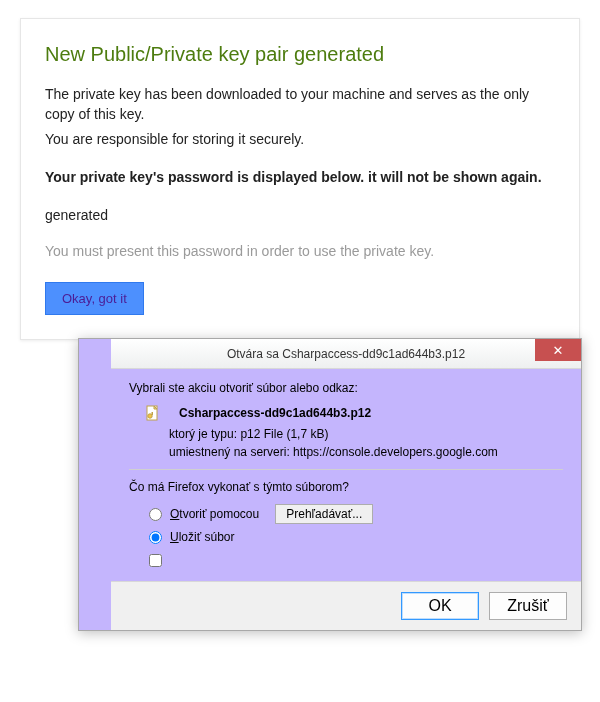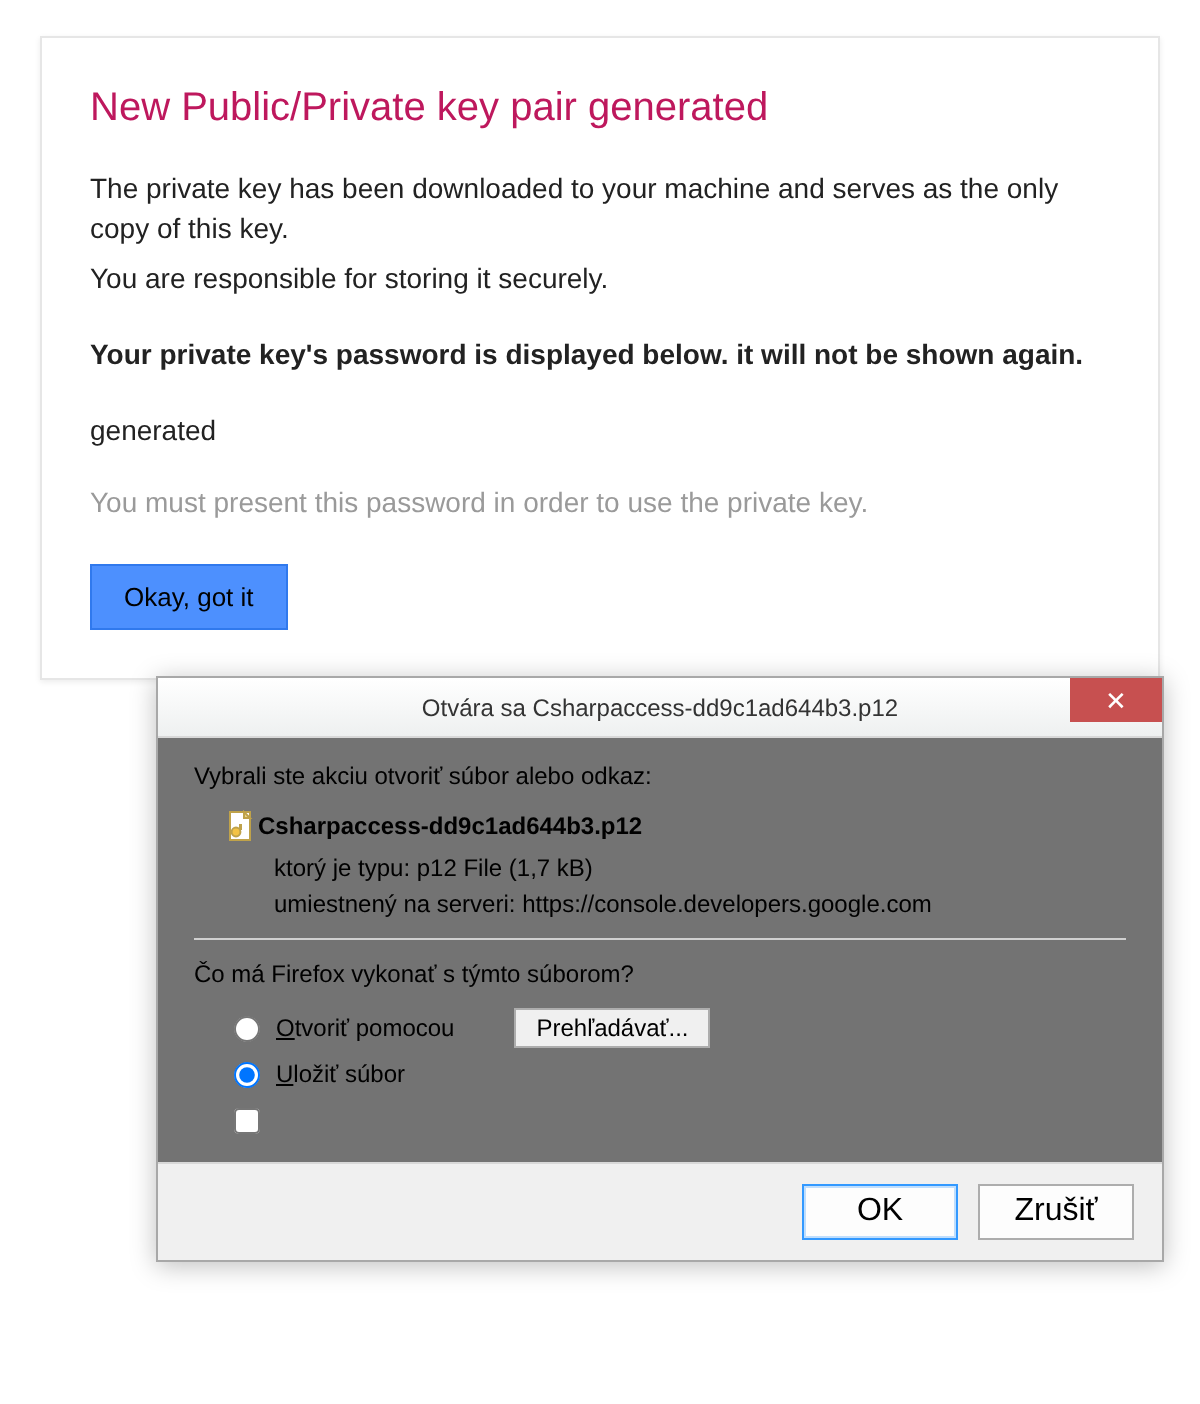--- a/index.html
+++ b/index.html
@@ -20,48 +20,49 @@
     width: 560px;
     background: #fff;
     border: 1px solid #e6e6e6;
     box-shadow: 0 1px 3px rgba(0,0,0,0.08);
     padding: 24px 24px 24px 24px;
   }
   .card h1 {
     font-size: 20px;
     font-weight: 400;
     margin: 0 0 18px 0;
-    color: #be185d;
+    color: #4d7c0f;
   }
   .card p { margin: 0 0 4px 0; line-height: 1.45; color: #222; }
   .card .para { margin-bottom: 18px; }
   .card .bold { font-weight: 700; margin-bottom: 18px; }
   .card .pwd { margin-bottom: 16px; }
   .card .muted { color: #9a9a9a; margin-bottom: 20px; }
   .btn-primary {
     display: inline-block;
     background: #4d90fe;
-    color: #000000;
+    color: #4c1d95;
     border: 1px solid #3079ed;
     padding: 8px 16px;
     font-size: 13px;
     cursor: pointer;
   }
 
   .dlg {
     position: absolute;
     left: 78px;
     top: 338px;
     width: 504px;
-    background: #737373;
+    background: #c4b5fd;
     border: 1px solid #a8a8a8;
     box-shadow: 0 2px 12px rgba(0,0,0,0.25);
     font-family: "Segoe UI", Tahoma, sans-serif;
     font-size: 12px;
     color: #000;
+    padding-left: 32px;
   }
   .dlg-titlebar {
     height: 30px;
     background: linear-gradient(#ffffff, #eef0f0);
     border-bottom: 1px solid #d8d8d8;
     position: relative;
     display: flex;
     align-items: center;
     justify-content: center;
   }
@@ -72,31 +73,31 @@
     width: 46px; height: 22px;
     background: #c75050;
     color: #fff;
     display: flex; align-items: center; justify-content: center;
     font-family: Arial, sans-serif;
     font-size: 13px;
     cursor: pointer;
   }
   .dlg-body { padding: 12px 18px 14px 18px; }
   .dlg-line { margin-bottom: 10px; }
-  .file-row { display: flex; align-items: center; gap: 0; margin: 6px 0 6px 16px; }
+  .file-row { display: flex; align-items: center; gap: 18px; margin: 6px 0 6px 16px; }
   .file-icon { width: 16px; height: 16px; }
   .file-name { font-weight: 700; font-size: 12px; }
   .kv { margin-left: 40px; margin-top: 4px; }
   .kv span.label { display: inline-block; }
   .sep { border: none; border-top: 1px solid #d0d0d0; margin: 10px 0; }
   .radio-row { display: flex; align-items: center; gap: 8px; margin: 6px 0 6px 20px; }
   .radio-row input[type=radio] { margin: 0; }
   .underline-first::first-letter { text-decoration: underline; }
   .browse-btn {
-    margin-left: 22px;
+    margin-left: 8px;
     padding: 2px 10px;
     background: #f0f0f0;
     border: 1px solid #adadad;
     font-size: 12px;
     cursor: pointer;
   }
   .chk-row { display: flex; align-items: center; gap: 8px; margin: 10px 0 0 20px; }
   .chk-row input[type=checkbox]{ margin:0; width:13px; height:13px; }
   .dlg-footer {
     background: #f0f0f0;

